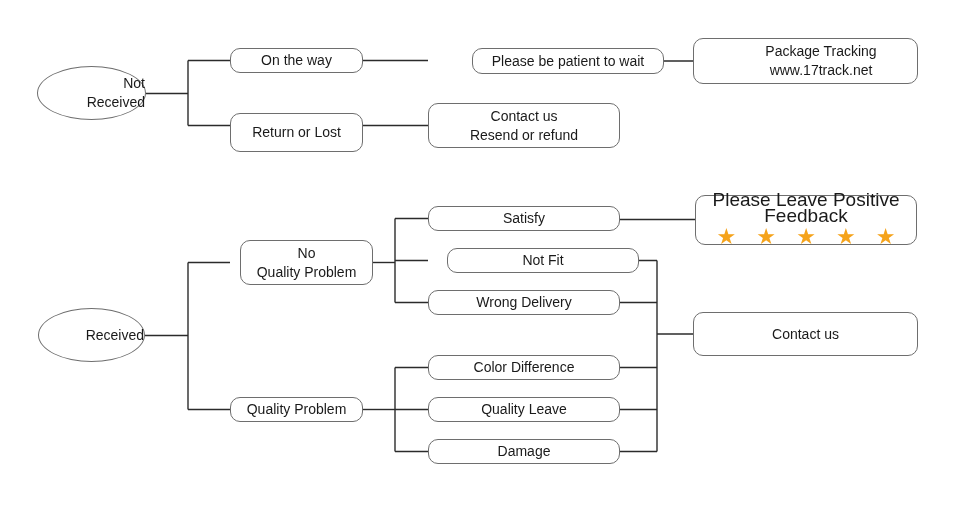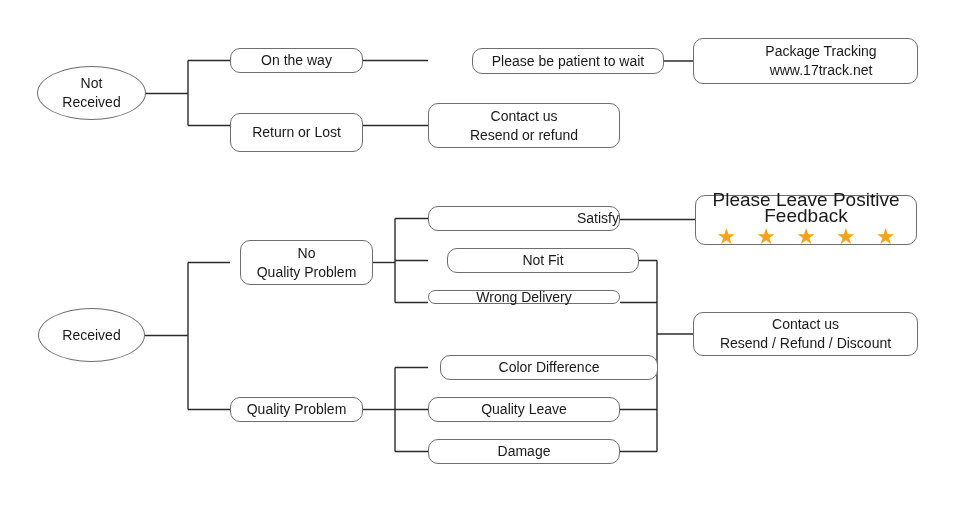--- a/index.html
+++ b/index.html
@@ -26,37 +26,37 @@
     display: flex;
     flex-direction: column;
     align-items: center;
     justify-content: center;
     text-align: center;
     font-size: 14px;
     line-height: 19px;
     box-sizing: border-box;
   }
   .box { border-radius: 10px; }
-  .ellipse { border-radius: 50%; }
+  .ellipse { border-radius: 50%; align-items: flex-end; }
 
   
   #n-not-received      { left: 37px;  top: 66px;  width: 109px; height: 54px; }
   #n-on-the-way        { left: 230px; top: 48px;  width: 133px; height: 25px; }
   #n-return-or-lost    { left: 230px; top: 113px; width: 133px; height: 39px; }
   #n-be-patient        { left: 428px; top: 48px;  width: 192px; height: 26px; margin-left: 44px; }
   #n-contact-top       { left: 428px; top: 103px; width: 192px; height: 45px; }
   #n-package-tracking  { left: 693px; top: 38px;  width: 225px; height: 46px; padding-left: 31px; }
 
   #n-received          { left: 38px;  top: 308px; width: 107px; height: 54px; }
   #n-no-quality        { left: 240px; top: 240px; width: 133px; height: 45px; }
   #n-quality-problem   { left: 230px; top: 397px; width: 133px; height: 25px; }
-  #n-satisfy           { left: 428px; top: 206px; width: 192px; height: 25px; align-items: flex-end; }
+  #n-satisfy           { left: 428px; top: 206px; width: 192px; height: 25px; }
   #n-not-fit           { left: 447px; top: 248px; width: 192px; height: 25px; }
-  #n-wrong-delivery    { left: 428px; top: 290px; width: 192px; height: 14px; }
-  #n-color-difference  { left: 440px; top: 355px; width: 218px; height: 25px; }
+  #n-wrong-delivery    { left: 428px; top: 290px; width: 192px; height: 25px; }
+  #n-color-difference  { left: 428px; top: 355px; width: 192px; height: 25px; }
   #n-quality-defect    { left: 428px; top: 397px; width: 192px; height: 25px; }
   #n-damage            { left: 428px; top: 439px; width: 192px; height: 25px; }
   #n-feedback          { left: 695px; top: 195px; width: 222px; height: 50px; }
   #n-contact-bottom    { left: 693px; top: 312px; width: 225px; height: 44px; }
 
   #n-feedback .feedback-title { font-size: 19px; line-height: 16px; margin-top: 2px; }
   #n-feedback .stars {
     font-size: 22px;
     line-height: 26px;
     letter-spacing: 7px;
@@ -167,16 +167,15 @@
   <div class="node box" id="n-quality-defect">
     <span>Quality Leave</span>
   </div>
 
   <div class="node box" id="n-damage">
     <span>Damage</span>
   </div>
 
   <div class="node box" id="n-contact-bottom">
     <span>Contact us</span>
-    <span>Resend / Refund / Discount</span>
   </div>
 
 </div>
 
 </body></html>

